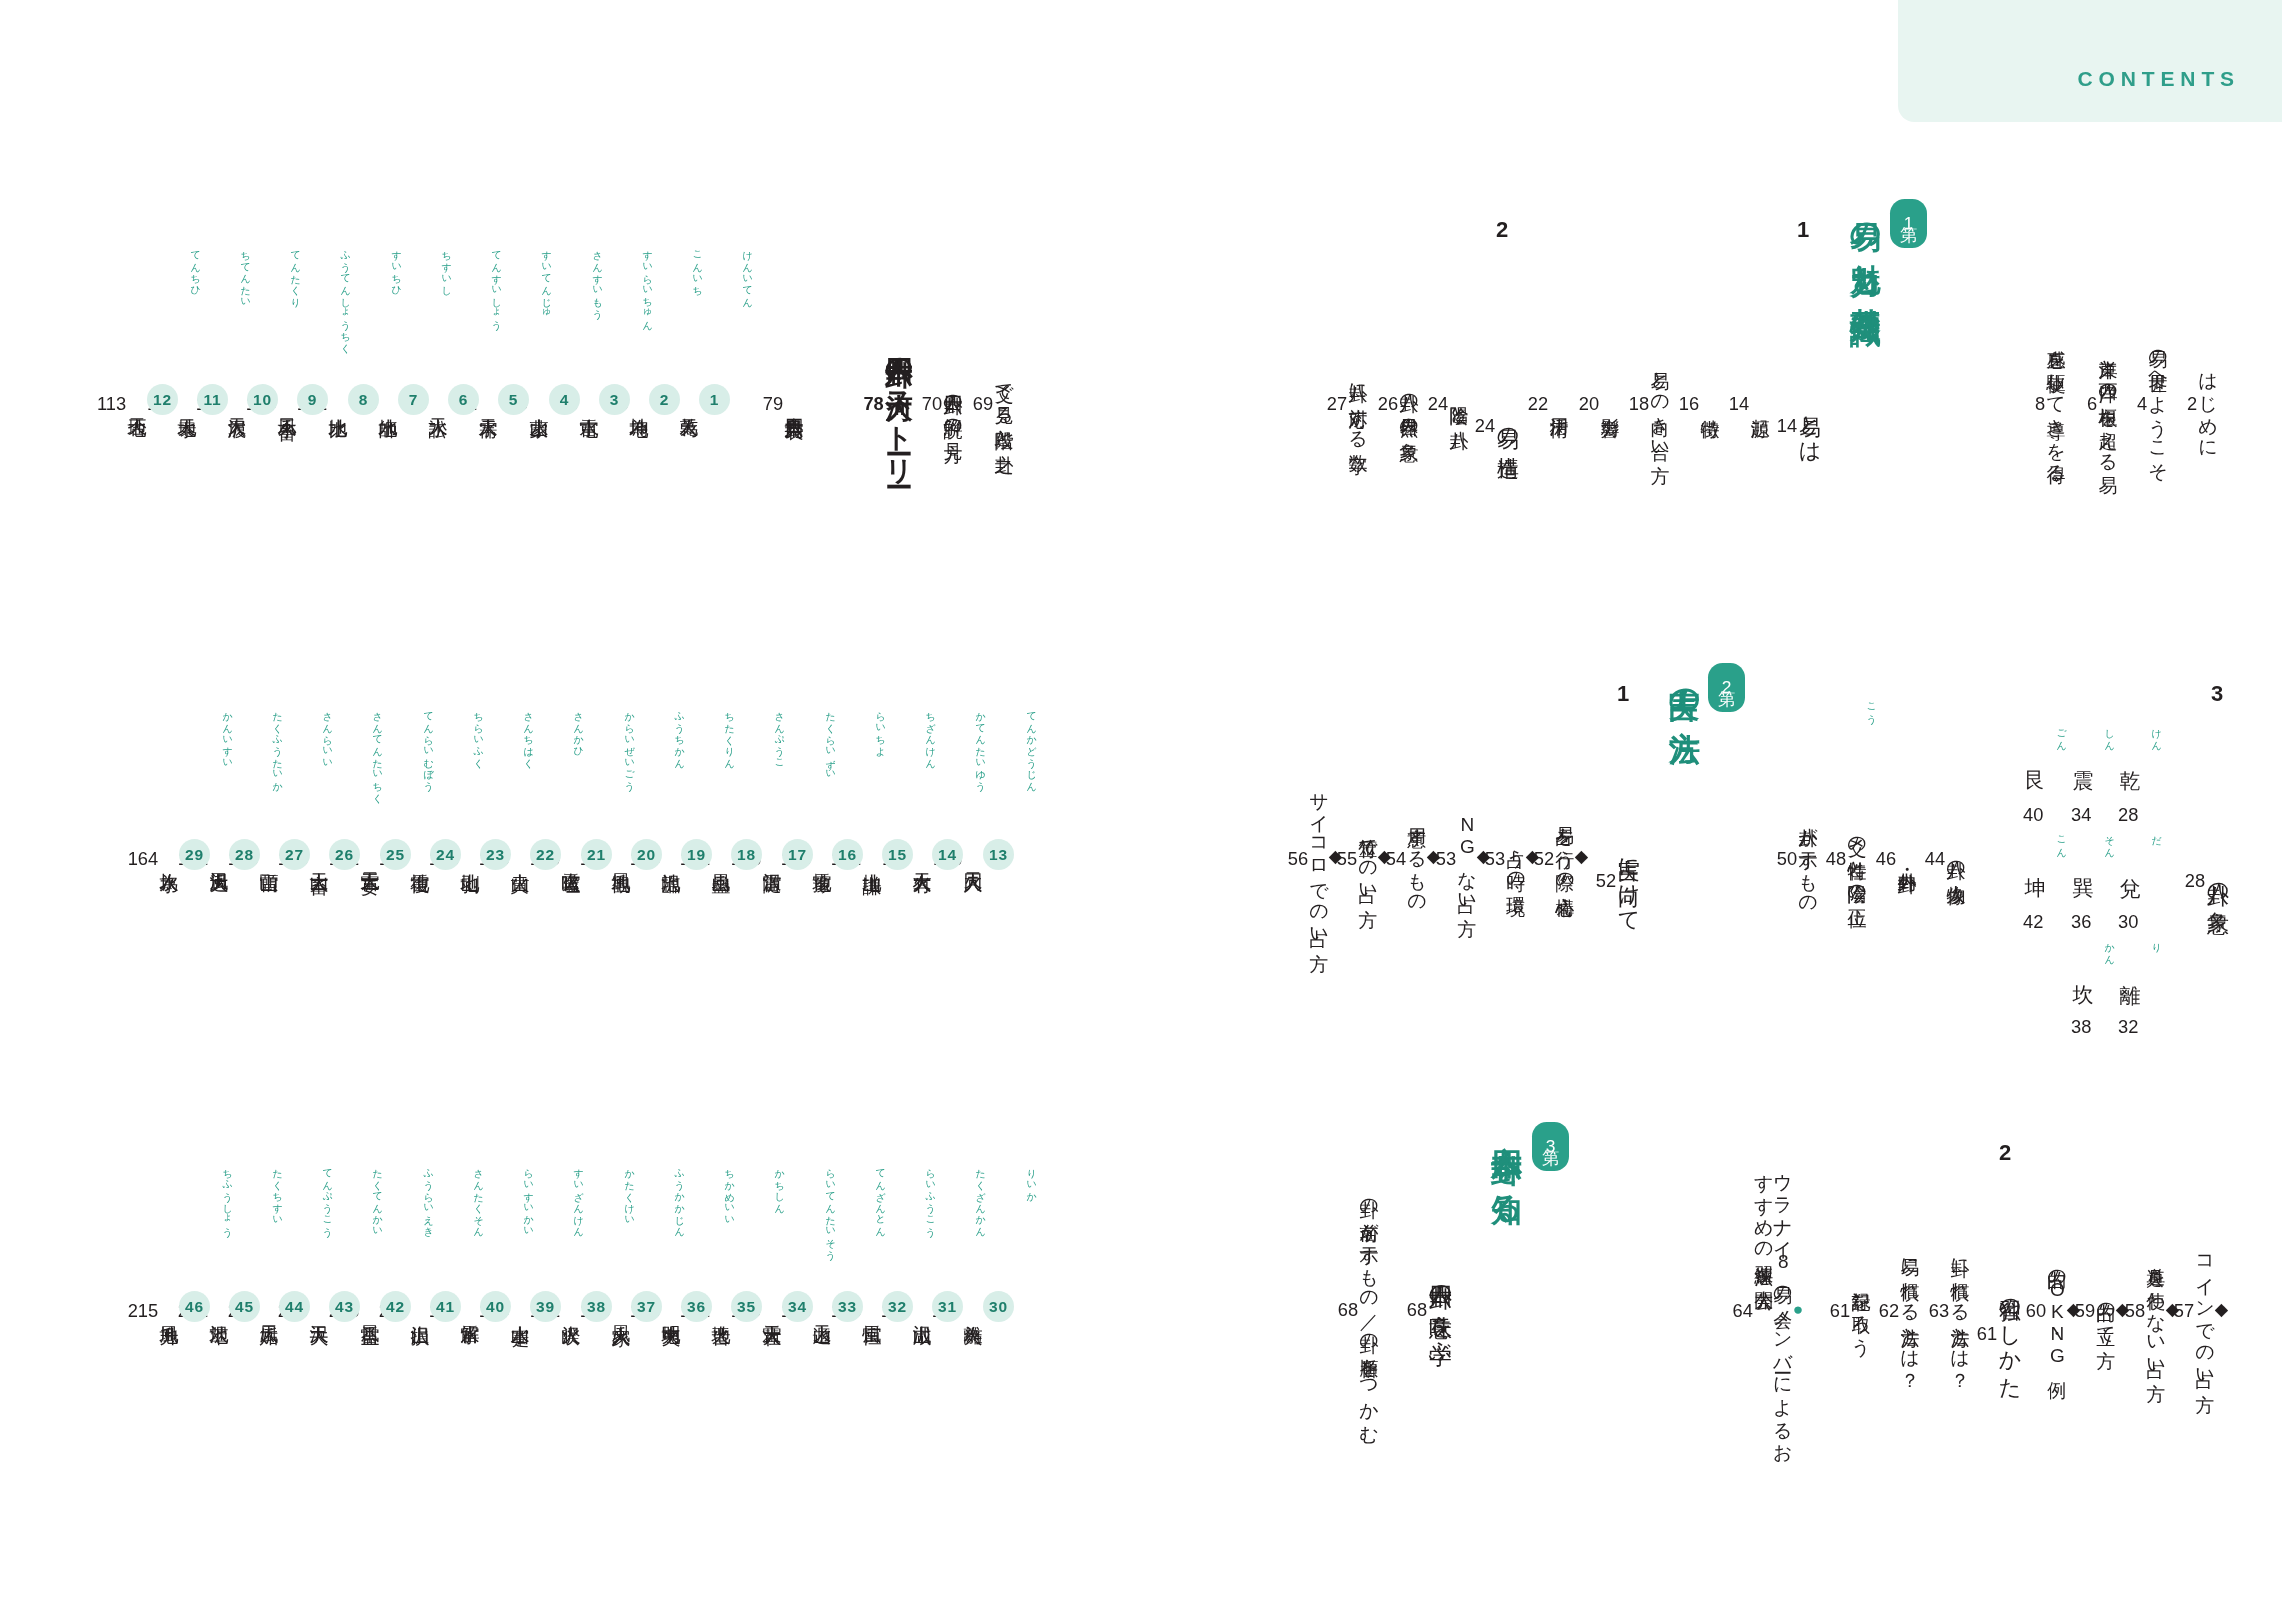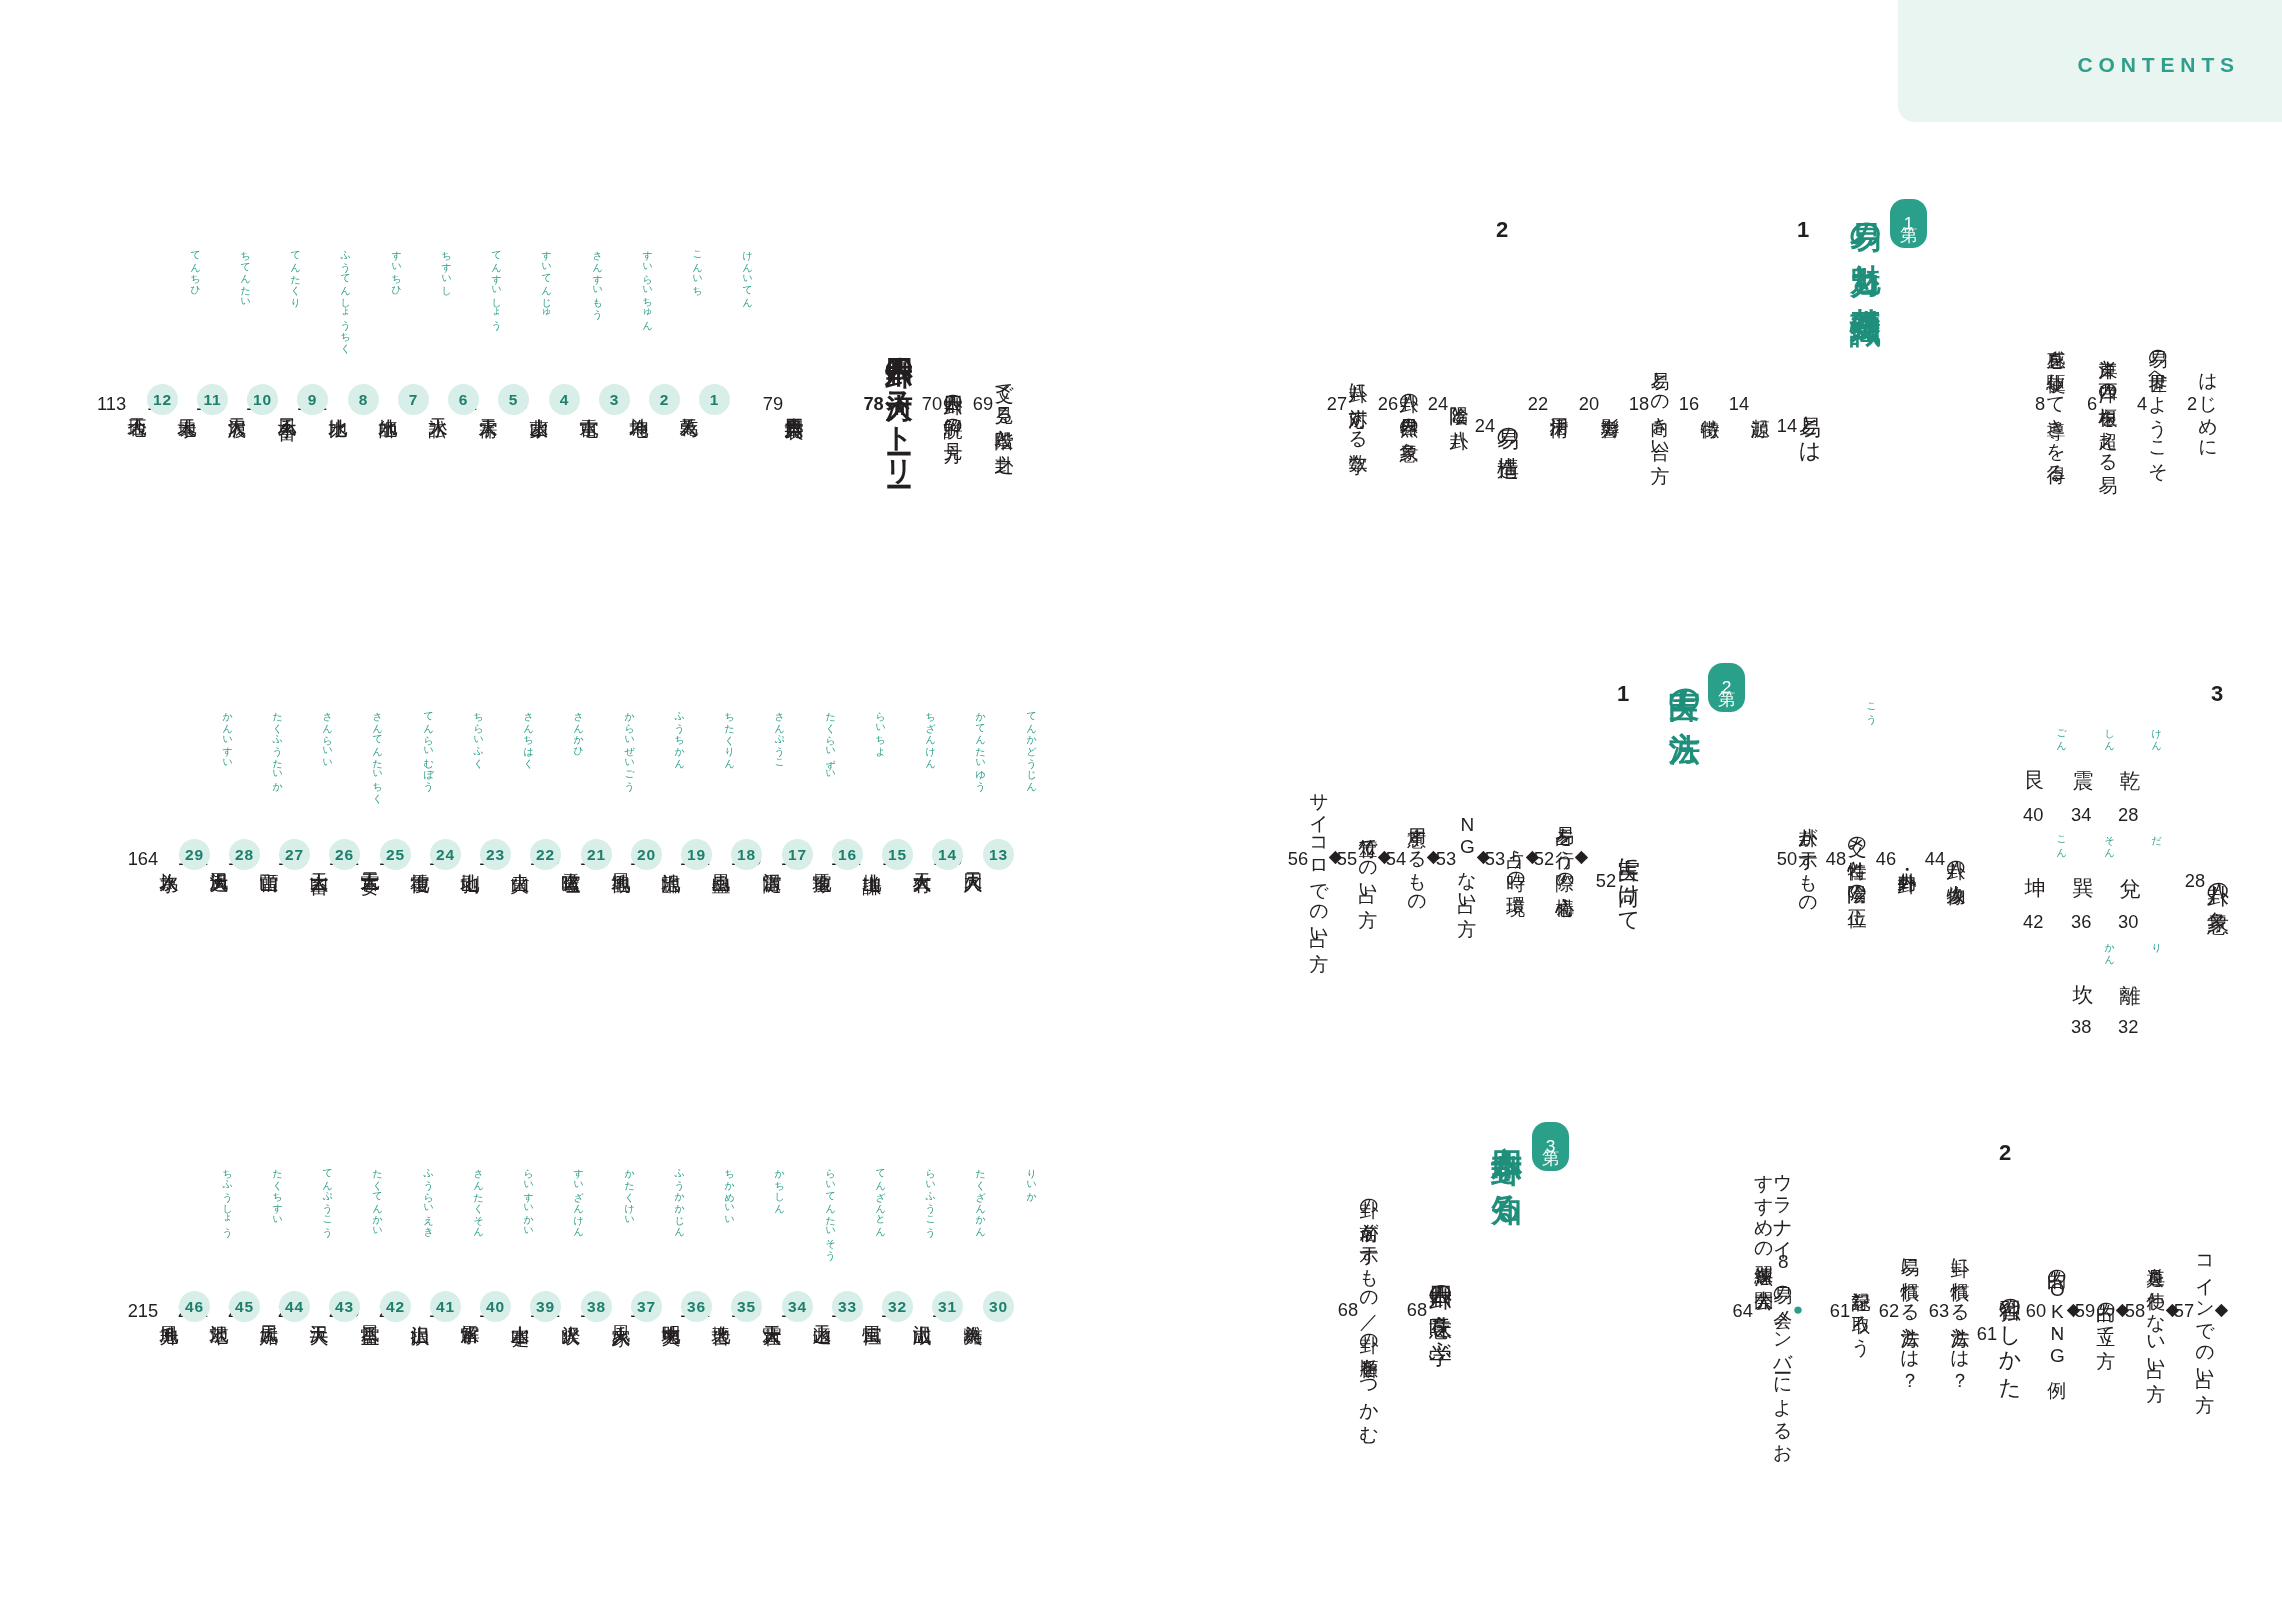--- a/index.html
+++ b/index.html
@@ -14,21 +14,21 @@
   .page{position:relative;width:2282px;height:1619px;}
 
   
   .contents-badge{
     position:absolute;top:0;right:0;
     width:384px;height:122px;
     background:#e8f5f1;
     border-bottom-left-radius:16.4px;
   }
   .contents-badge .label{
-    position:absolute;left:0;right:42px;top:53px;
+    position:absolute;left:0;right:42px;top:67px;
     text-align:right;
     letter-spacing:.28em;
     font-size:21px;
     color:#2f9e8a;
     font-weight:600;
   }
   .entry{
     position:absolute;
     writing-mode:vertical-rl;
     text-orientation:upright;

